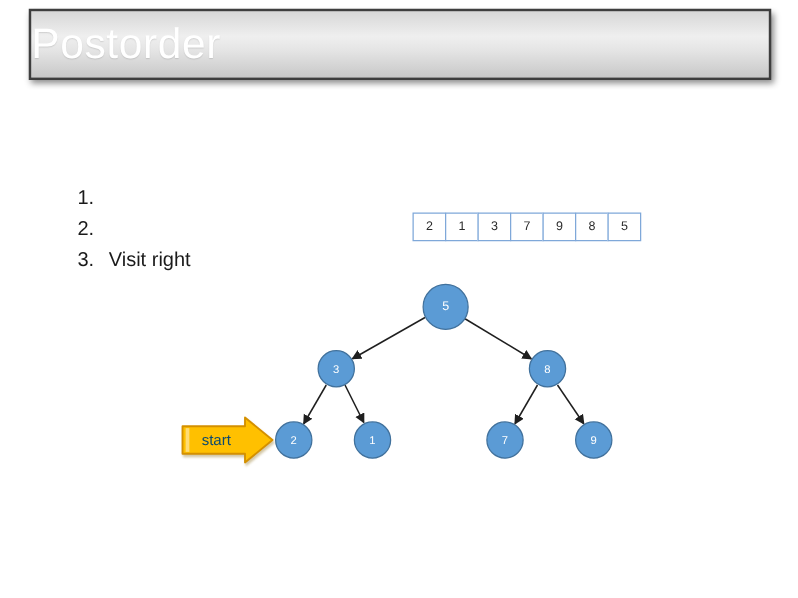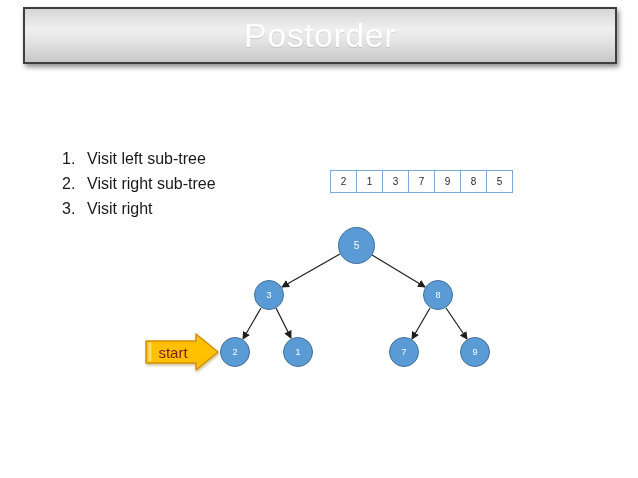--- a/index.html
+++ b/index.html
@@ -11,21 +11,21 @@
     overflow:hidden;
   }
 
   
   .title-banner{
     position:absolute;left:23px;top:7px;
     width:590px;height:53px;
     border:2px solid #3e3e3e;
     background:linear-gradient(180deg,#d7d7d7 0%,#efefef 38%,#e4e4e4 60%,#c8c8c8 100%);
     box-shadow:2px 3px 5px rgba(0,0,0,0.45);
-    display:flex;align-items:center;justify-content:center;
+    display:flex;align-items:center;
   }
   .title-banner .title-text{
     color:#ffffff;
     font-size:34px;
     letter-spacing:0.5px;
     text-shadow:0 1px 1px rgba(0,0,0,0.12);
   }
 
   
   .steps{position:absolute;left:62px;top:150px;}
@@ -68,40 +68,38 @@
   
   .edges-svg{position:absolute;left:0;top:0;pointer-events:none;}
 
   
   .start-arrow{position:absolute;left:144px;top:332px;width:78px;height:42px;}
   .start-arrow svg{position:absolute;left:0;top:0;
     filter:drop-shadow(1px 2px 1px rgba(130,95,0,0.35));}
   .start-arrow .start-label{
     position:absolute;left:6px;top:9px;width:46px;height:22px;
     display:flex;align-items:center;justify-content:center;
-    color:#7f1d1d;font-size:15px;
+    color:#0c4a6e;font-size:12px;
   }
 </style>
 </head>
 <body>
 
 <div class="slide">
 
   <div class="title-banner">
     <span class="title-text">Postorder</span>
   </div>
 
   <div class="steps">
     <div class="step">
       <span class="step-num">1.</span>
-      <span class="step-text">Visit left sub-tree</span>
     </div>
     <div class="step">
       <span class="step-num">2.</span>
-      <span class="step-text">Visit right sub-tree</span>
     </div>
     <div class="step">
       <span class="step-num">3.</span>
       <span class="step-text">Visit right</span>
     </div>
   </div>
 
   <div class="array">
     <div class="cell">2</div>
     <div class="cell">1</div>

